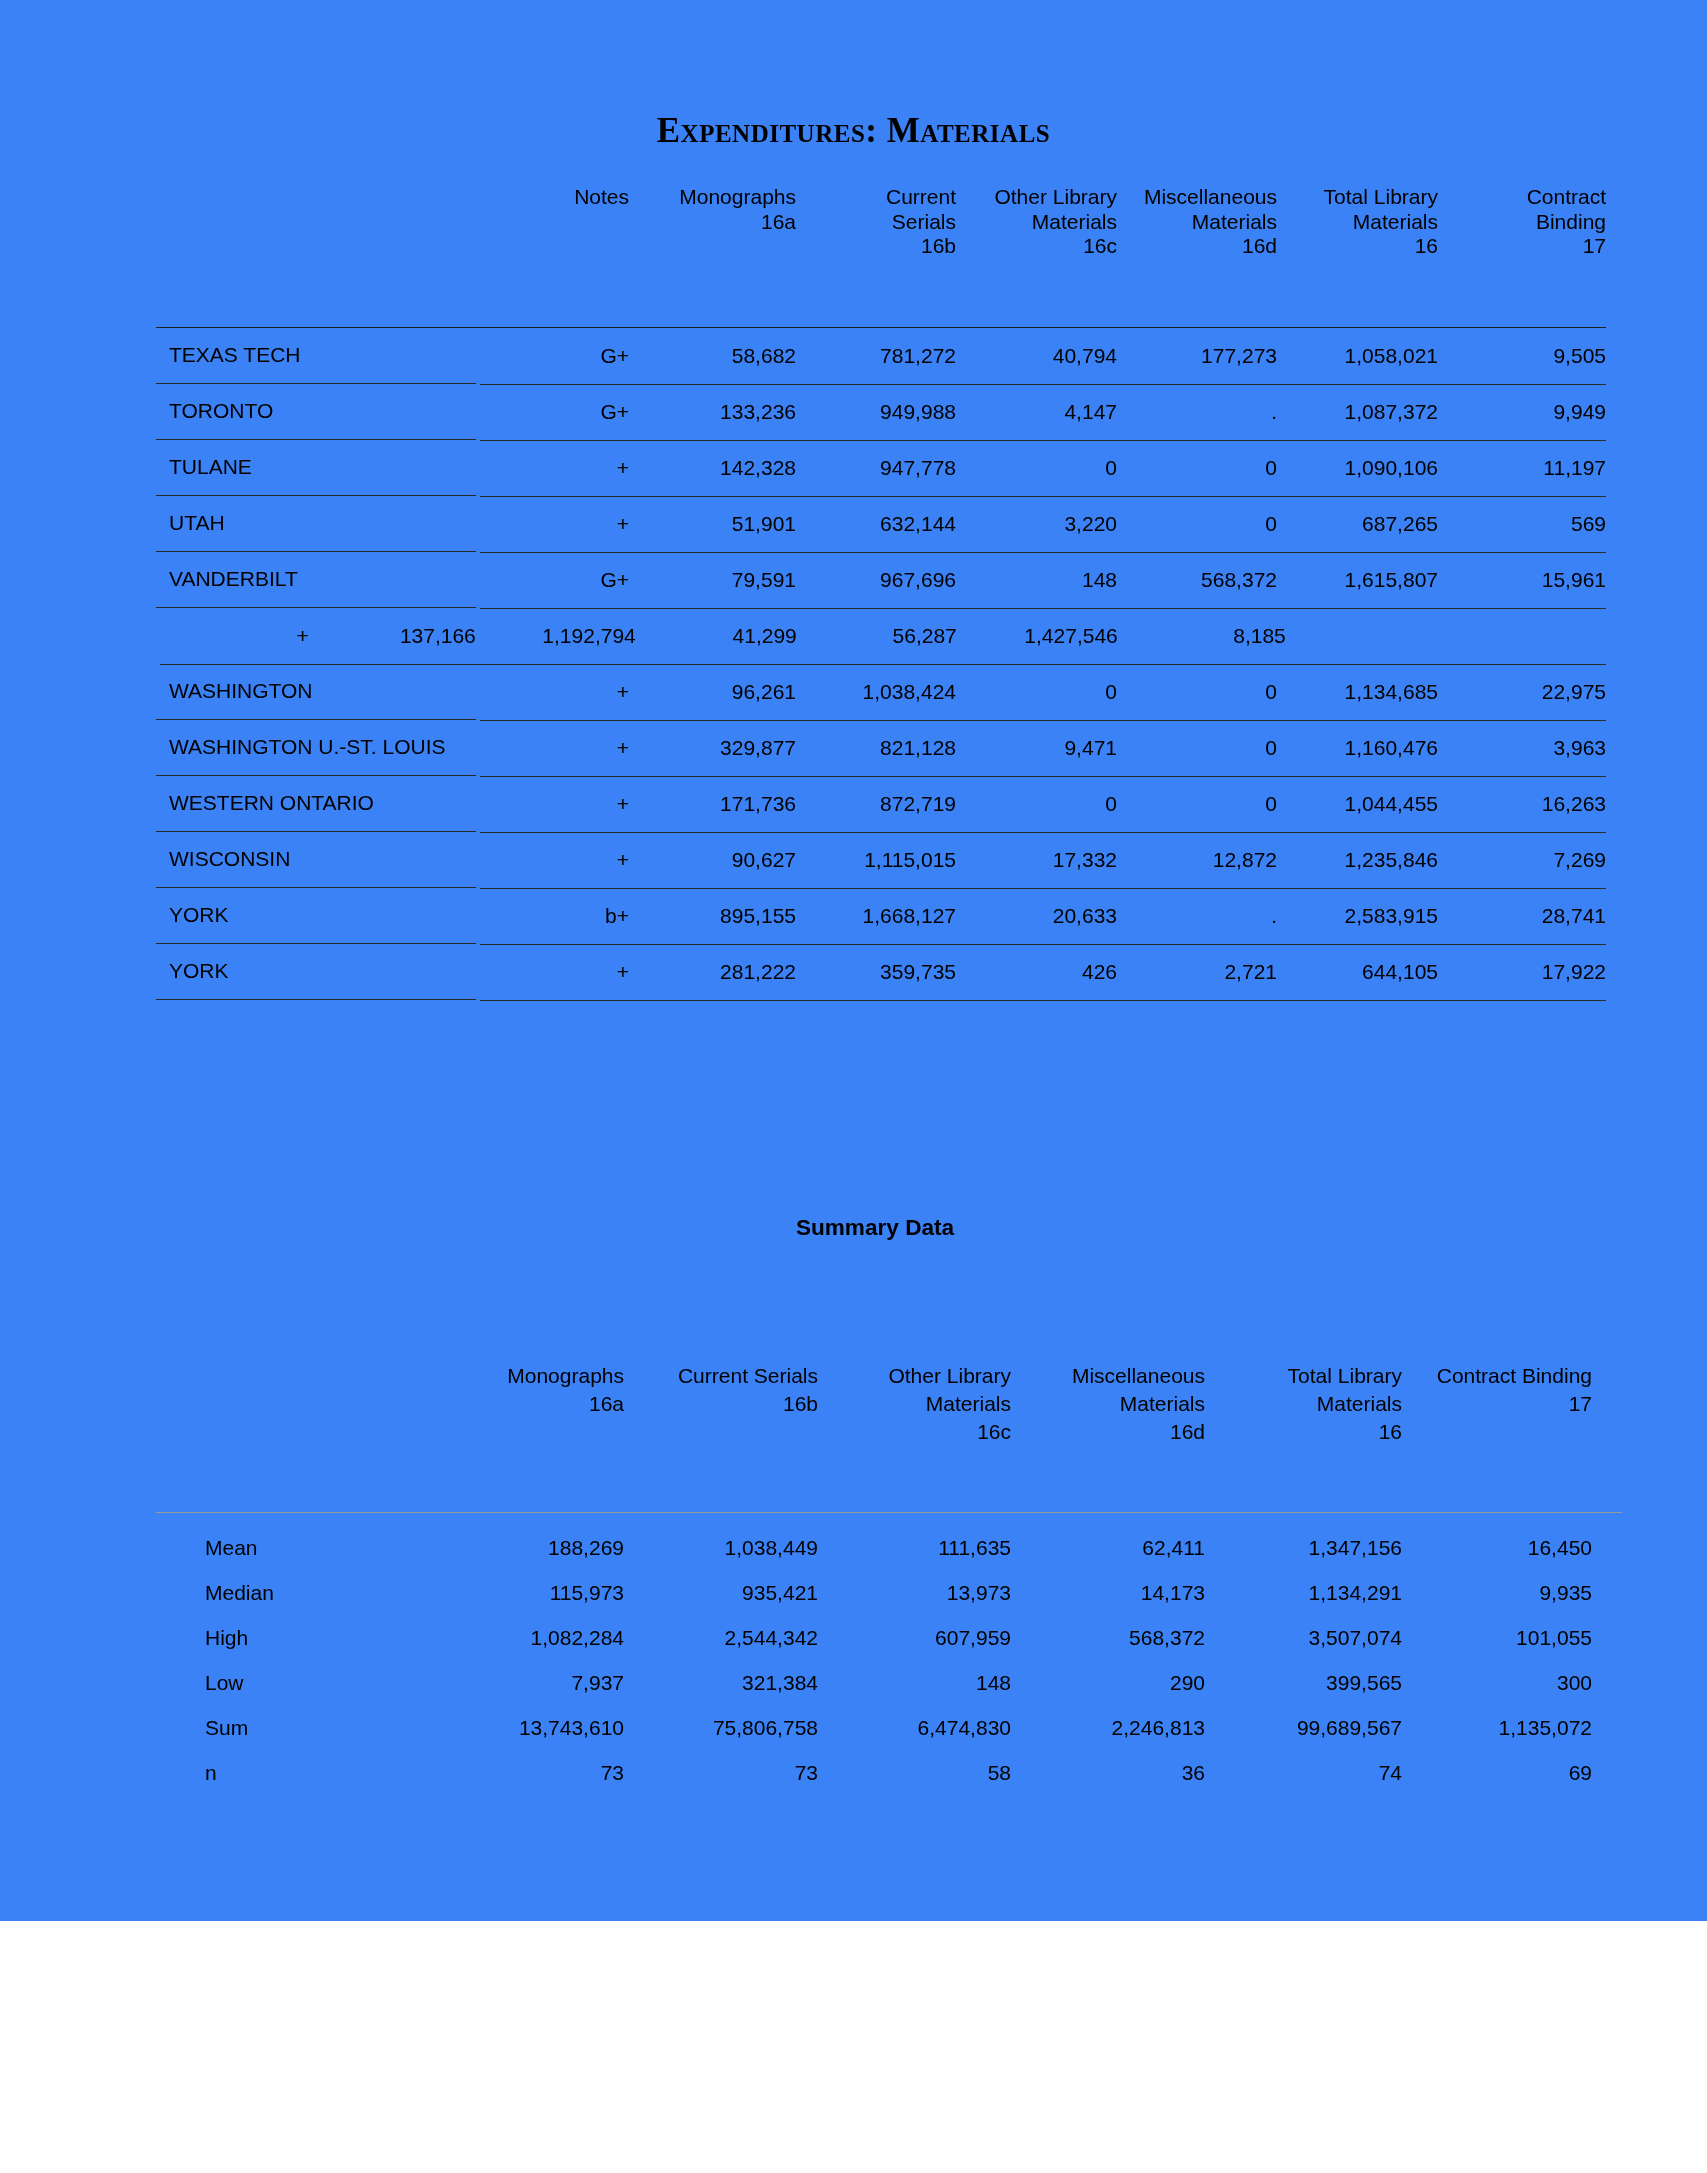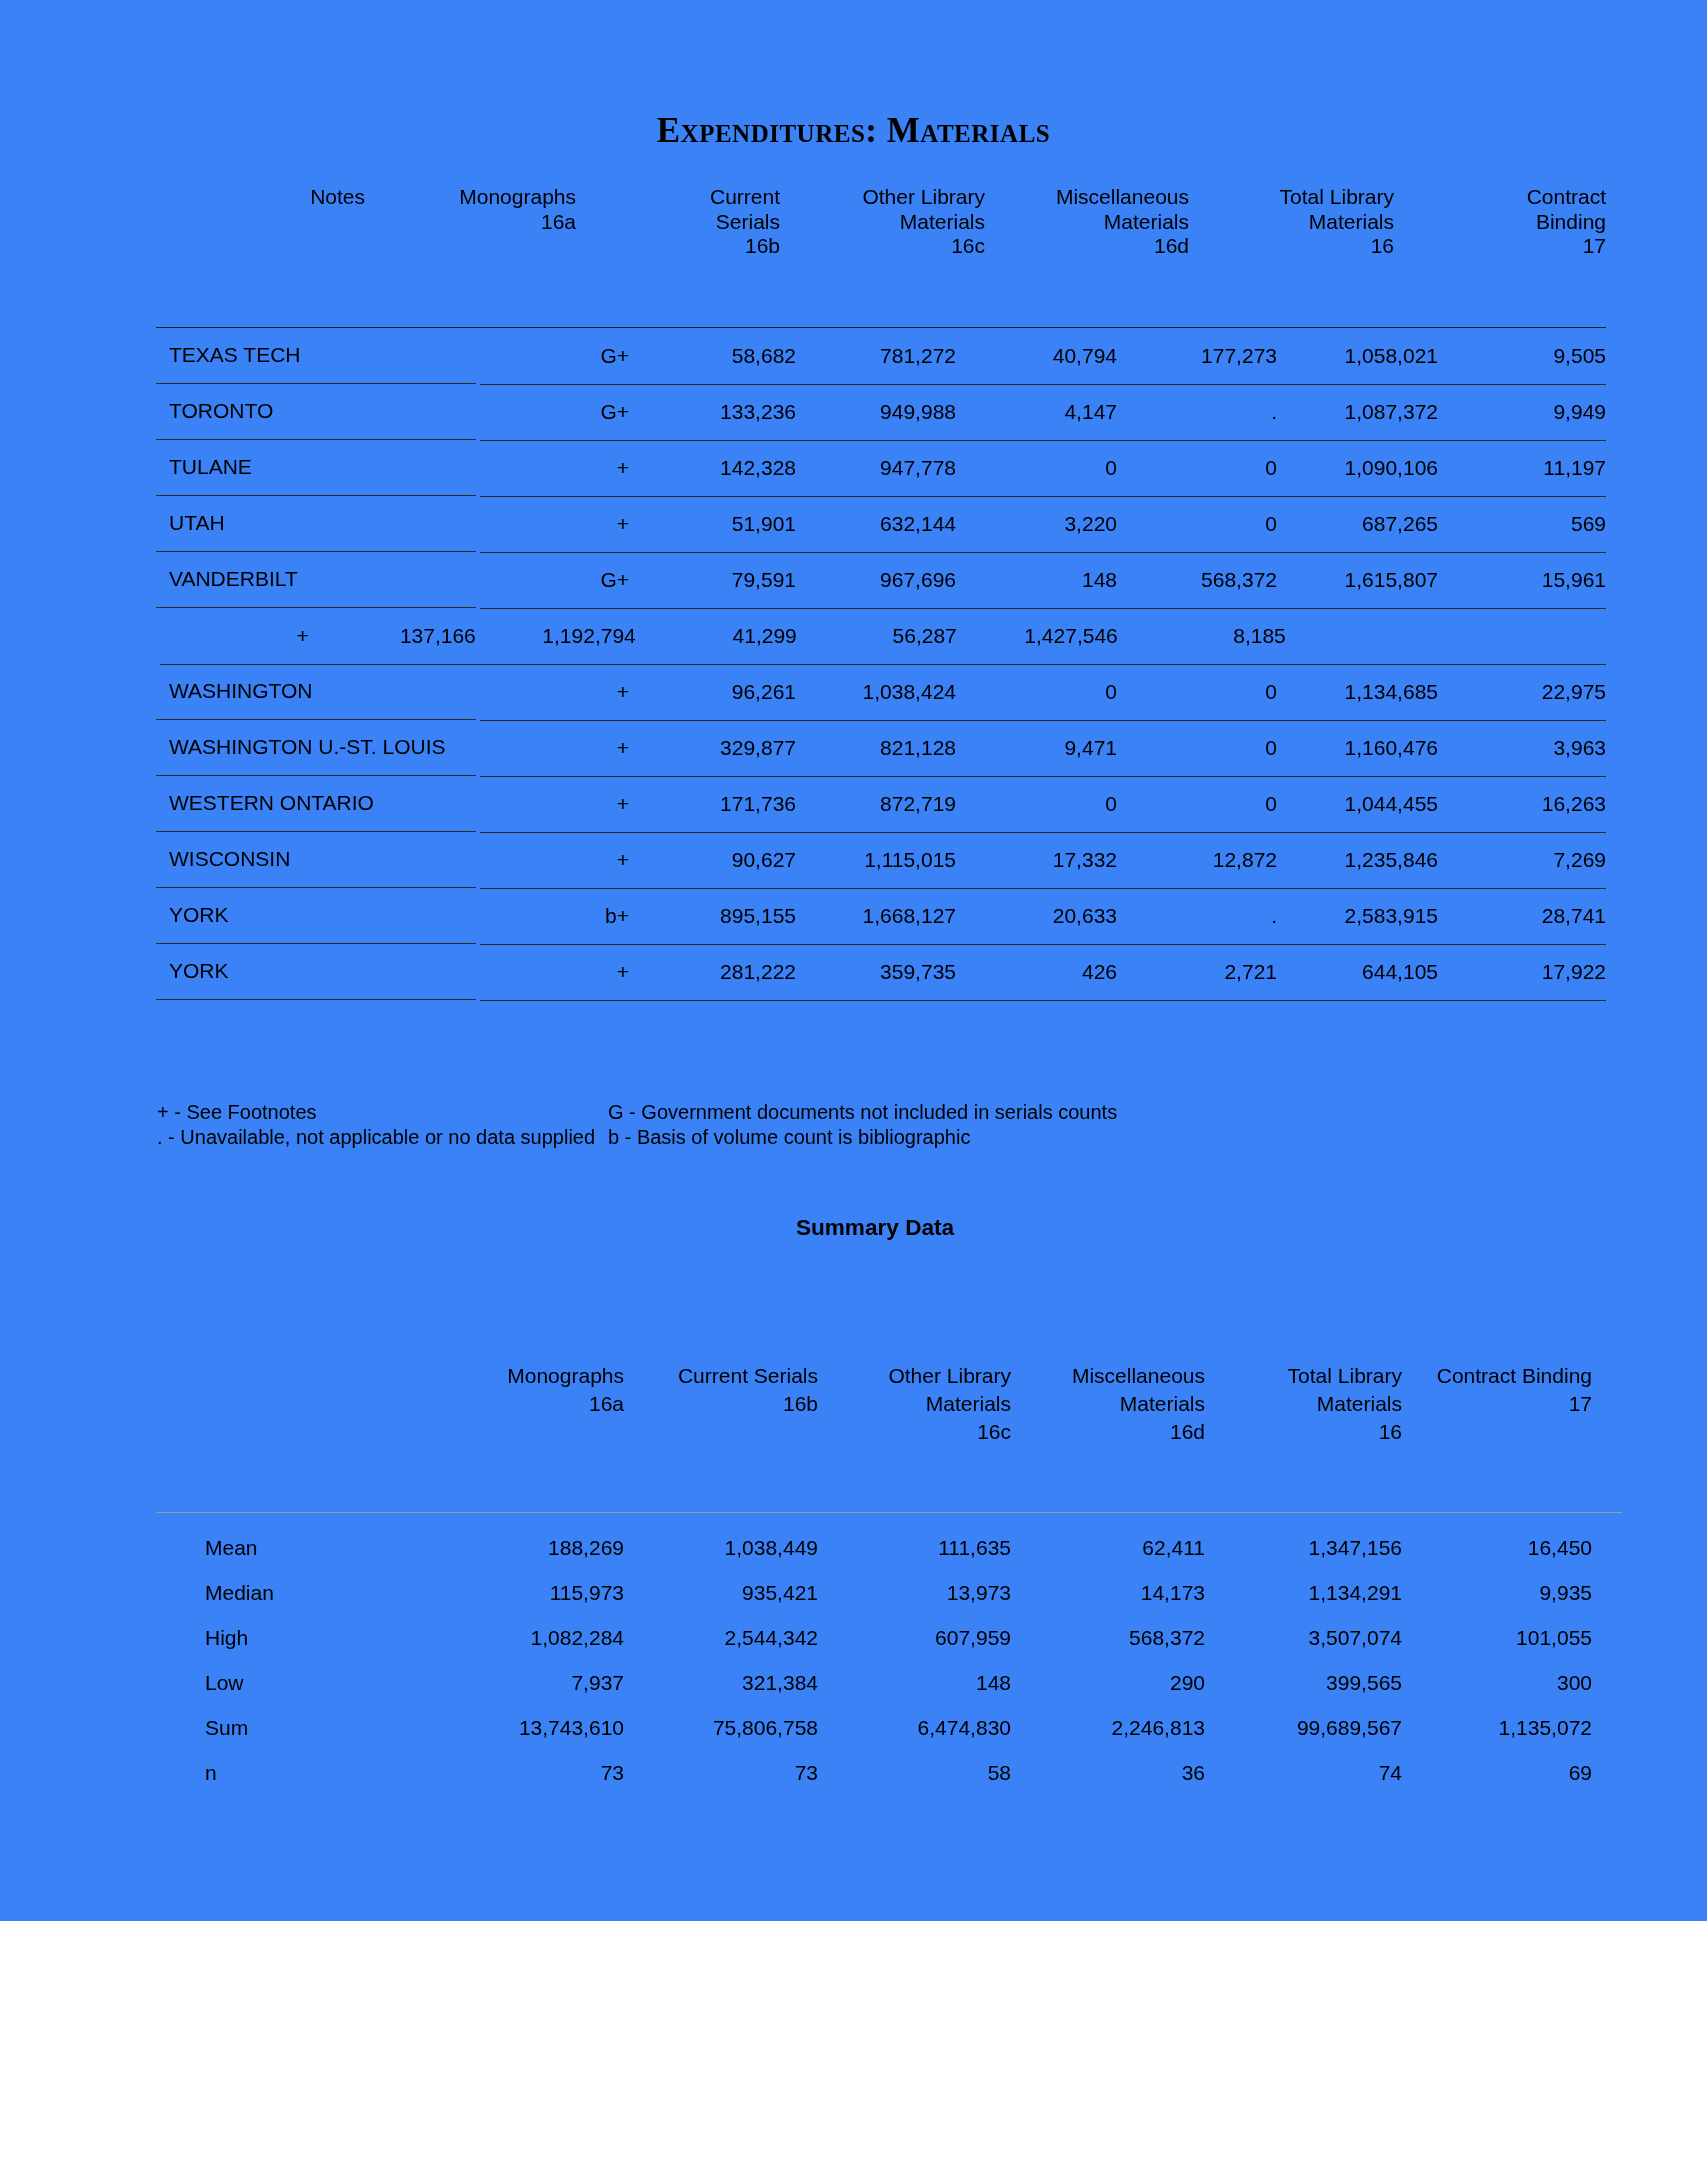--- a/index.html
+++ b/index.html
@@ -31,21 +31,21 @@
     font-size:21px;
   }
   .t-head{
     display:flex;
     align-items:flex-start;
     line-height:24.5px;
     padding-bottom:68px;
     border-bottom:1.9px solid #1f1f1f;
   }
   .h-inst{width:321px;}
-  .h-rest{display:flex;margin-left:3.8px;gap:44px;}
+  .h-rest{display:flex;margin-left:3.8px;}
   .hc{text-align:right;white-space:pre-line;}
   .w-notes{width:149px;}
   .w-mono{width:167px;}
   .w-ser{width:160px;}
   .w-other{width:161px;}
   .w-misc{width:160px;}
   .w-total{width:161px;}
   .w-bind{width:168px;}
   .drow{display:flex;height:56px;}
   .c-inst{
@@ -293,30 +293,20 @@
         <div class="c w-mono">281,222</div>
         <div class="c w-ser">359,735</div>
         <div class="c w-other">426</div>
         <div class="c w-misc">2,721</div>
         <div class="c w-total">644,105</div>
         <div class="c w-bind">17,922</div>
       </div>
     </div>
   </div>
 
-  <div class="footnotes">
-    <div class="fn-left">
-      <div>+ - See Footnotes</div>
-      <div>. - Unavailable, not applicable or no data supplied</div>
-    </div>
-    <div class="fn-right">
-      <div>G - Government documents not included in serials counts</div>
-      <div>b - Basis of volume count is bibliographic</div>
-    </div>
-  </div>
 
   <div class="summary-heading">Summary Data</div>
 
   <div class="summary">
     <div class="s-head">
       <div class="sh-label"></div>
       <div class="hc sw1">Monographs
 16a</div>
       <div class="hc sw2">Current Serials
 16b</div>

